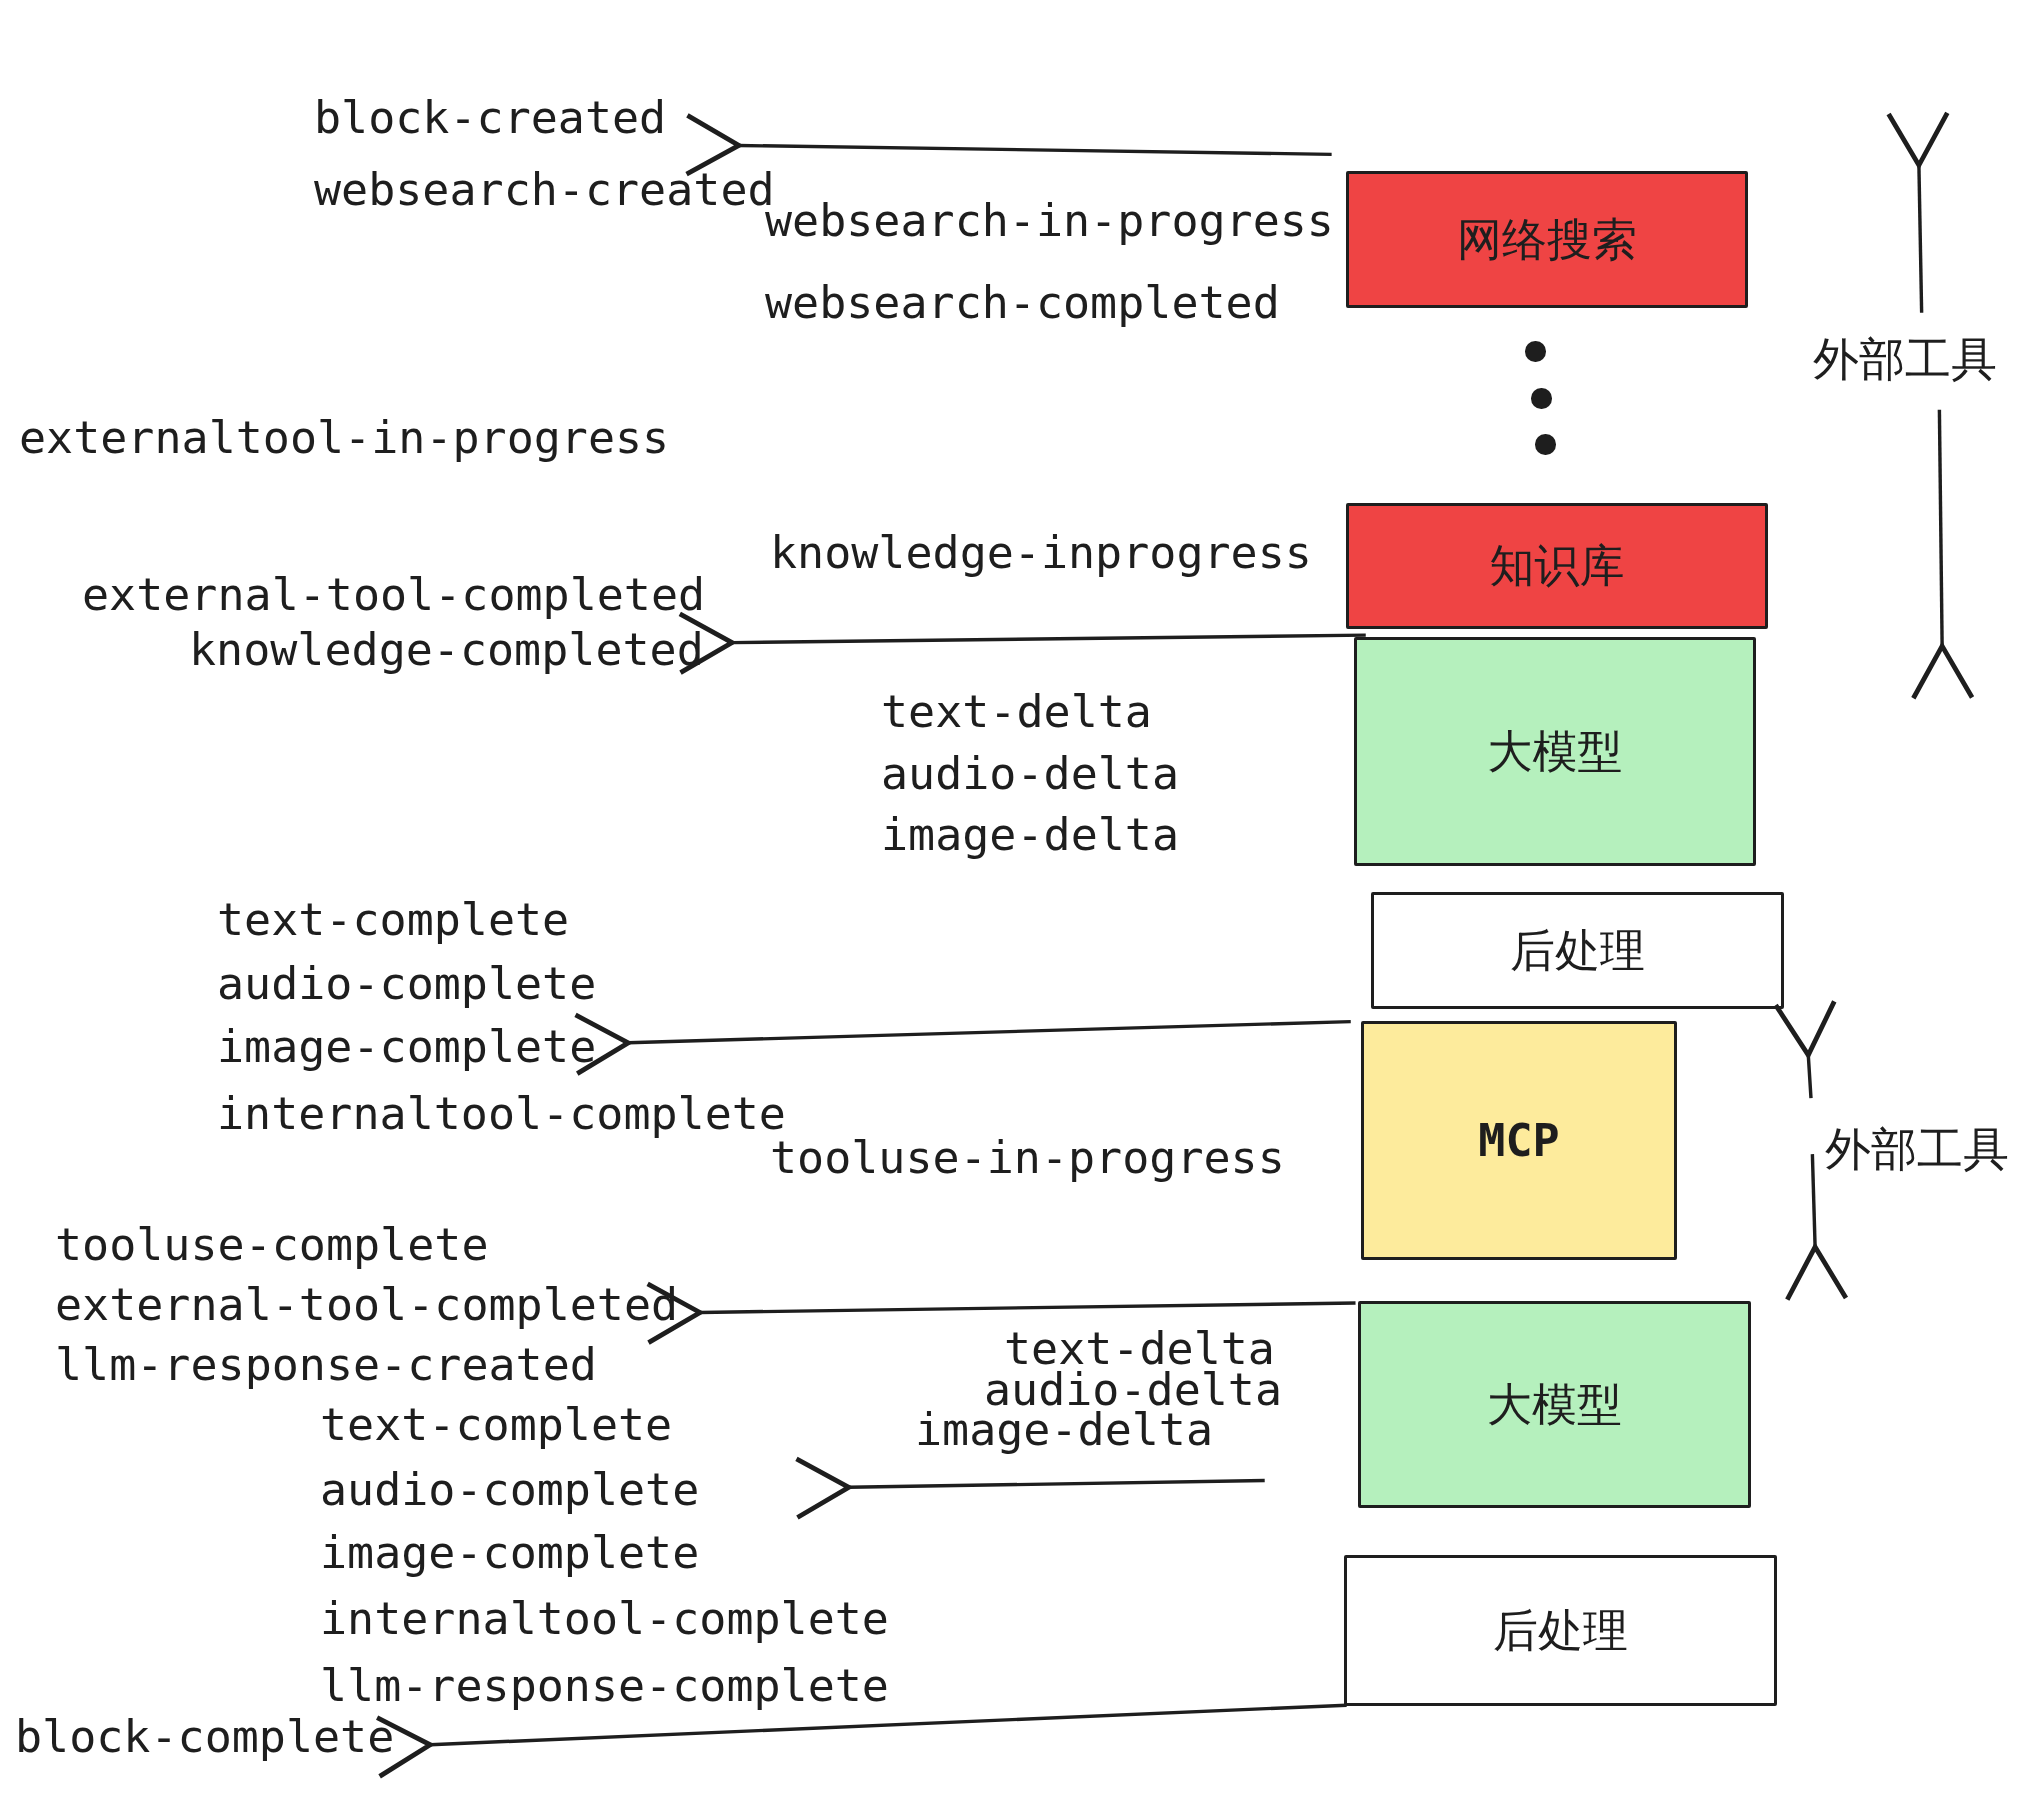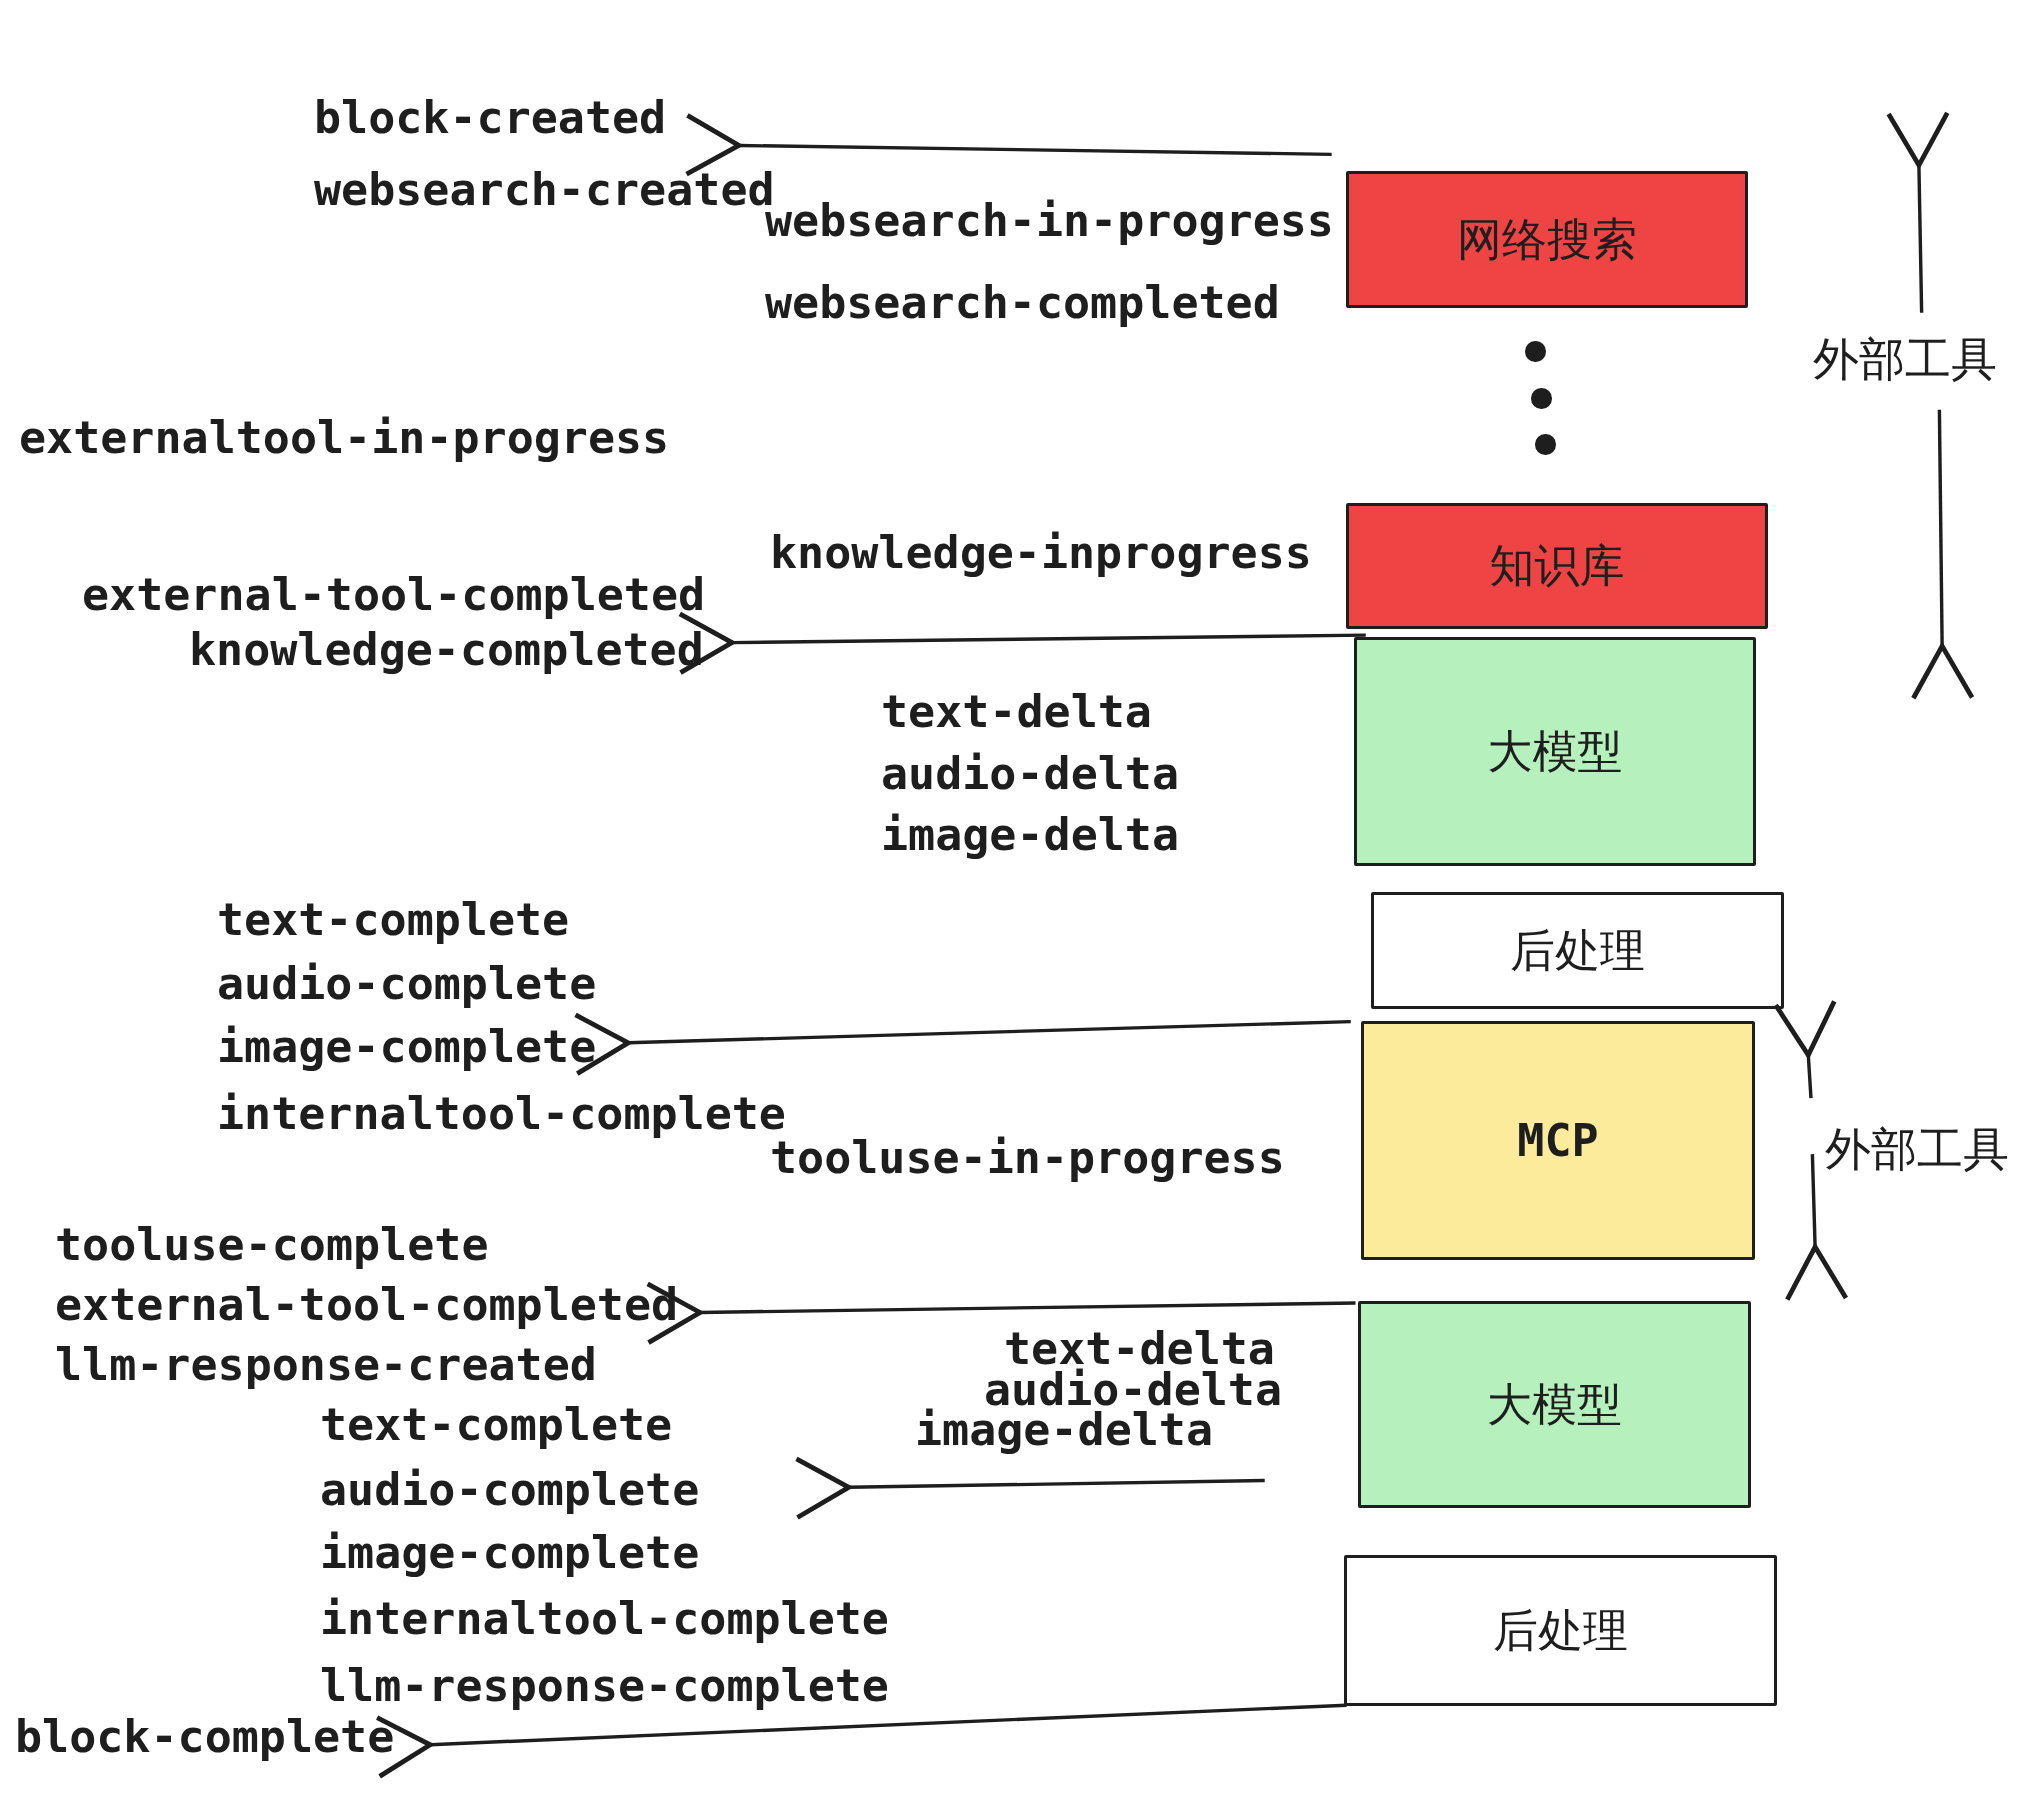--- a/index.html
+++ b/index.html
@@ -17,21 +17,21 @@
     font-size:51px;
     font-weight:bold;
     letter-spacing:1.4px;
     white-space:nowrap;
   }
   .ev{
     position:absolute;
     font-size:45px;
     line-height:1.05;
     white-space:nowrap;
-    font-weight:700;
+    font-weight:400;
   }
   .box{
     position:absolute;
     border:3.4px solid #1e1e1e;
     border-radius:2px;
     display:flex;
     align-items:center;
     justify-content:center;
     box-sizing:border-box;
     font-family:"Liberation Sans", sans-serif;
@@ -103,21 +103,21 @@
   </div>
   <div class="box pink" style="left:1346px;top:503px;width:422px;height:126px;">
     <span>知识库</span>
   </div>
   <div class="box green" style="left:1354px;top:637px;width:402px;height:229px;">
     <span>大模型</span>
   </div>
   <div class="box white" style="left:1371px;top:892px;width:413px;height:117px;">
     <span>后处理</span>
   </div>
-  <div class="box yellow" style="left:1361px;top:1021px;width:394px;height:239px;">
+  <div class="box yellow" style="left:1361px;top:1021px;width:316px;height:239px;">
     <span class="mono">MCP</span>
   </div>
   <div class="box green" style="left:1358px;top:1301px;width:393px;height:207px;">
     <span>大模型</span>
   </div>
   <div class="box white" style="left:1344px;top:1555px;width:433px;height:151px;">
     <span>后处理</span>
   </div>
 
   <div class="dot" style="left:1525px;top:341px;"></div>

